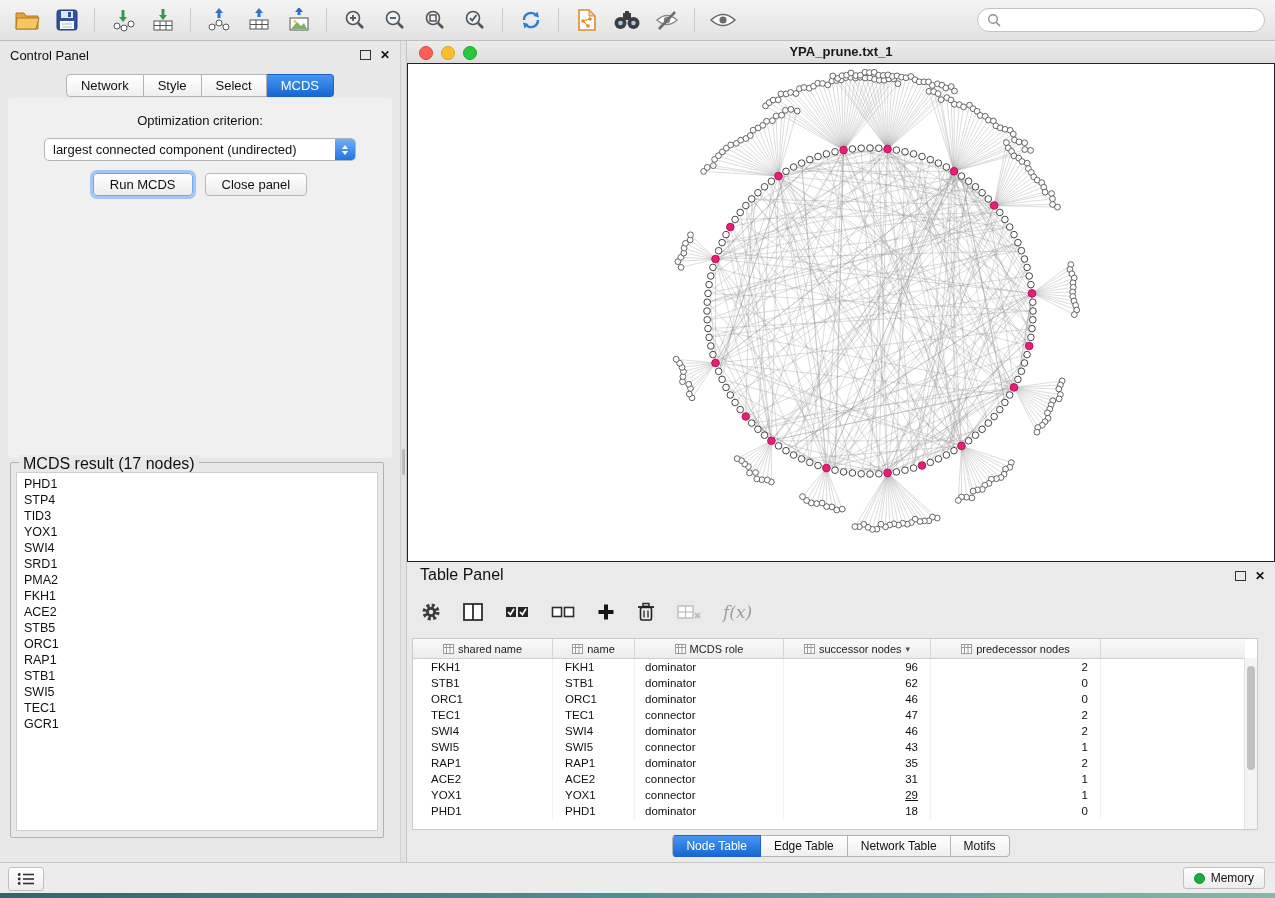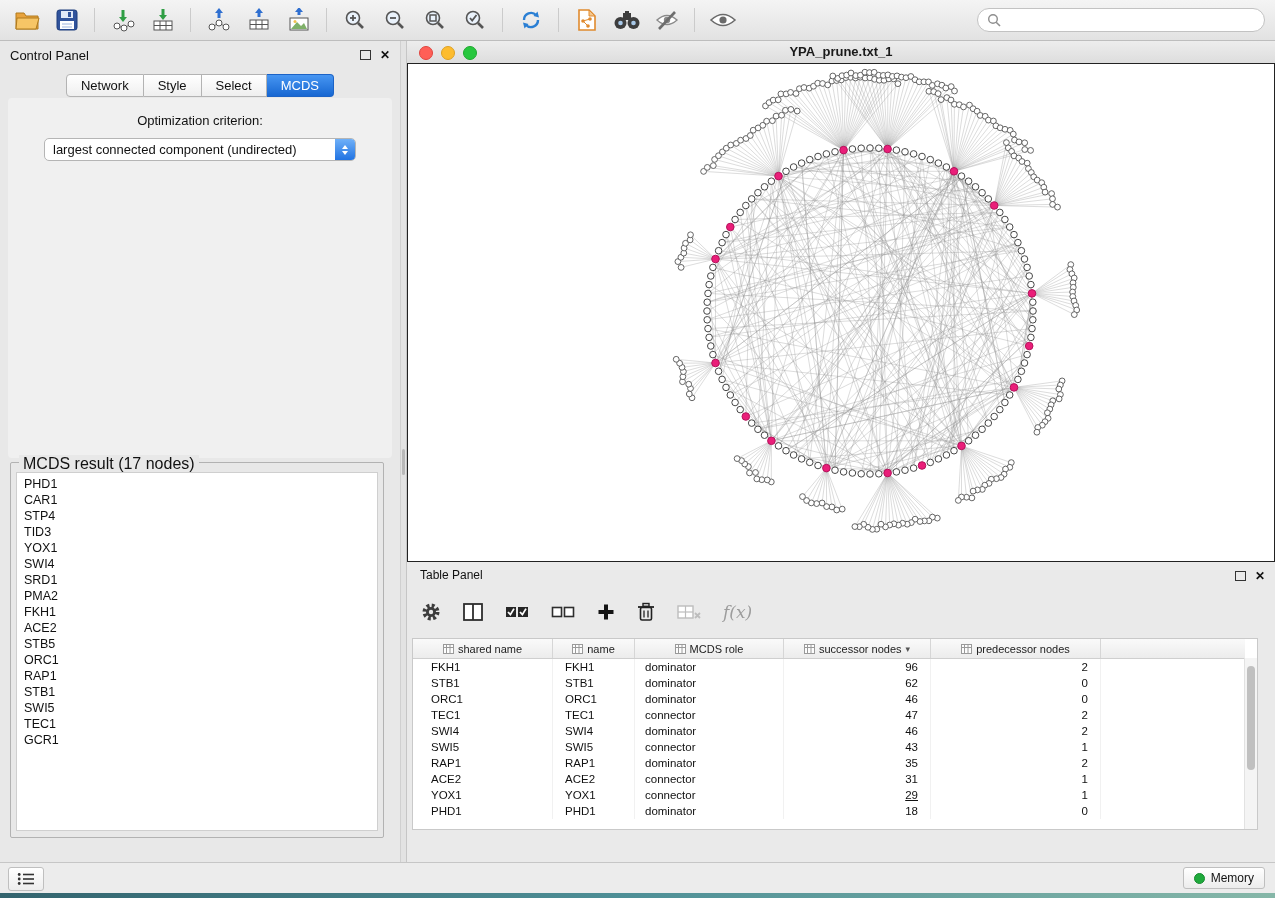--- a/index.html
+++ b/index.html
@@ -49,21 +49,21 @@
   .traffic{position:absolute;left:12px;top:5px;display:flex;gap:8px;}
   .light{width:12px;height:12px;border-radius:50%;}
   .light.red{background:#ff5f57;border:0.5px solid #e0443e;}
   .light.yellow{background:#fdbc2f;border:0.5px solid #dea123;}
   .light.green{background:#28c73f;border:0.5px solid #1fa82f;}
   .net-title{text-align:center;line-height:22px;font-size:13px;font-weight:600;color:#1a1a1a;}
   .net-canvas{position:absolute;left:0;top:22px;width:868px;height:499px;background:#fff;border:1px solid #222;box-sizing:border-box;overflow:hidden;}
 
   
   .table-panel{position:absolute;left:407px;top:562px;width:868px;height:300px;background:#eaeaea;}
-  .tp-header{position:relative;height:26px;font-size:12px;line-height:26px;padding-left:13px;color:#111;}
+  .tp-header{position:relative;height:26px;font-size:16px;line-height:26px;padding-left:13px;color:#111;}
   .tp-toolbar{position:absolute;top:30px;left:14px;right:14px;height:40px;display:flex;align-items:center;gap:22px;}
   .tp-ico{display:flex;align-items:center;justify-content:center;}
   .fx{font-family:"DejaVu Serif",serif;font-style:italic;color:#9c9c9c;font-size:17px;}
   .tp-table{position:absolute;left:5px;top:76px;width:846px;height:192px;background:#fff;border:1px solid #c9c9c9;box-sizing:border-box;overflow:hidden;}
   .thead{display:flex;height:19px;background:linear-gradient(#fafafa,#ececec);border-bottom:1px solid #cfcfcf;width:832px;}
   .th{display:flex;align-items:center;justify-content:center;gap:4px;font-size:11px;color:#222;border-right:1px solid #d6d6d6;box-sizing:border-box;height:100%;}
   .th .sort-arrow{color:#555;font-size:9px;}
   .th .sort-arrow::after{content:"\25BE";}
   .tr{display:flex;height:16px;align-items:center;font-size:11.5px;color:#111;width:832px;}
   .td{box-sizing:border-box;height:100%;display:flex;align-items:center;border-right:1px solid #f1f1f1;}
@@ -253,26 +253,29 @@
       </div>
     <div class="options-box">
       <div class="opt-label">Optimization criterion:</div>
       <div class="combo">
         <span>largest connected component (undirected)</span>
         <span class="stepper">
             <span class="tri-up"></span>
             <span class="tri-dn"></span>
           </span>
       </div>
+      <div class="btn-row">
+        <button class="btn focus">Run MCDS</button>
+        <button class="btn">Close panel</button>
+      </div>
     </div>
     <div class="result-box">
       <span class="result-legend">MCDS result (17 nodes)</span>
       <div class="result-list" id="result-list">
           <div class="result-item">PHD1</div>
-          <div class="result-item">CAR1</div>
           <div class="result-item">STP4</div>
           <div class="result-item">TID3</div>
           <div class="result-item">YOX1</div>
           <div class="result-item">SWI4</div>
           <div class="result-item">SRD1</div>
           <div class="result-item">PMA2</div>
           <div class="result-item">FKH1</div>
           <div class="result-item">ACE2</div>
           <div class="result-item">STB5</div>
           <div class="result-item">ORC1</div>
@@ -1334,20 +1337,26 @@
             <div class="td" style="width: 149px; padding-left: 10px;">dominator</div>
             <div class="td num" style="width: 147px;">18</div>
             <div class="td num" style="width: 170px;">0</div>
             <div class="td" style="flex: 1 1 0%; border-right: none;"></div>
           </div>
         </div>
       <div class="tp-scroll">
         <div class="tp-thumb"></div>
       </div>
     </div>
+    <div class="seg tp-tabs" id="tp-tabs">
+        <div class="tab active">Node Table</div>
+        <div class="tab">Edge Table</div>
+        <div class="tab">Network Table</div>
+        <div class="tab">Motifs</div>
+      </div>
   </div>
 
   <div class="status-bar">
     <div class="menu-btn">
       <svg width="18" height="14" viewBox="0 0 18 14">
           <circle cx="2.2" cy="2.5" r="1.4" fill="#333"></circle>
           <circle cx="2.2" cy="7" r="1.4" fill="#333"></circle>
           <circle cx="2.2" cy="11.5" r="1.4" fill="#333"></circle>
           <line x1="6" y1="2.5" x2="17" y2="2.5" stroke="#333" stroke-width="1.6"></line>
           <line x1="6" y1="7" x2="17" y2="7" stroke="#333" stroke-width="1.6"></line>

